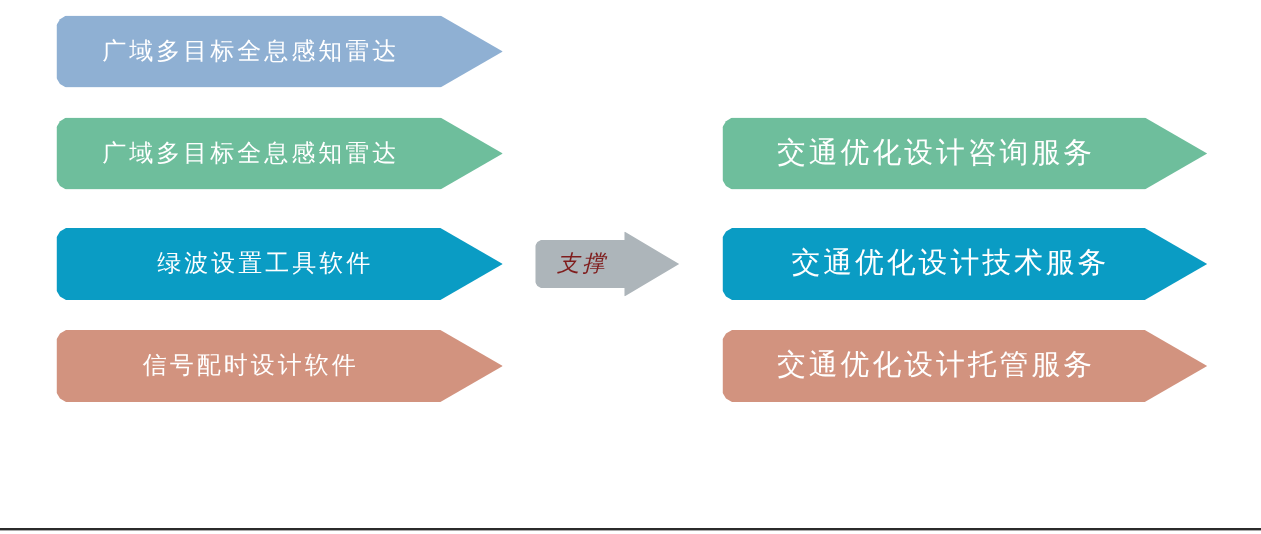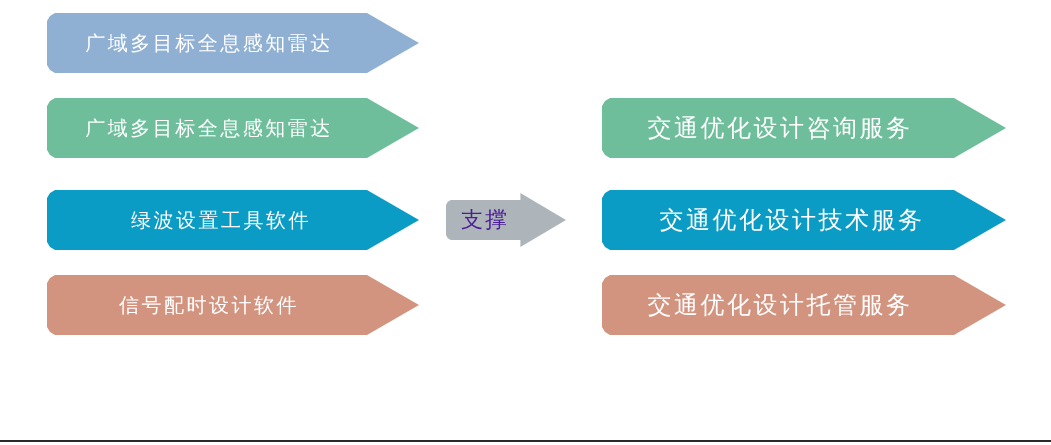--- a/index.html
+++ b/index.html
@@ -88,24 +88,25 @@
   }
   #support-arrow .arrow-label {
     position: absolute;
     left: 6px;
     top: 0;
     width: 66px;
     height: 54px;
     display: flex;
     align-items: center;
     justify-content: center;
-    color: #4c1d95;
-    font-size: 22px;
+    color: #7f1d1d;
+    font-size: 19px;
     letter-spacing: 2px;
     white-space: nowrap;
+    font-style: italic;
   }
 
   #bottom-rule {
     position: absolute;
     left: 0;
     top: 440px;
     width: 1051px;
     height: 2px;
     background: #2b2b2b;
   }

